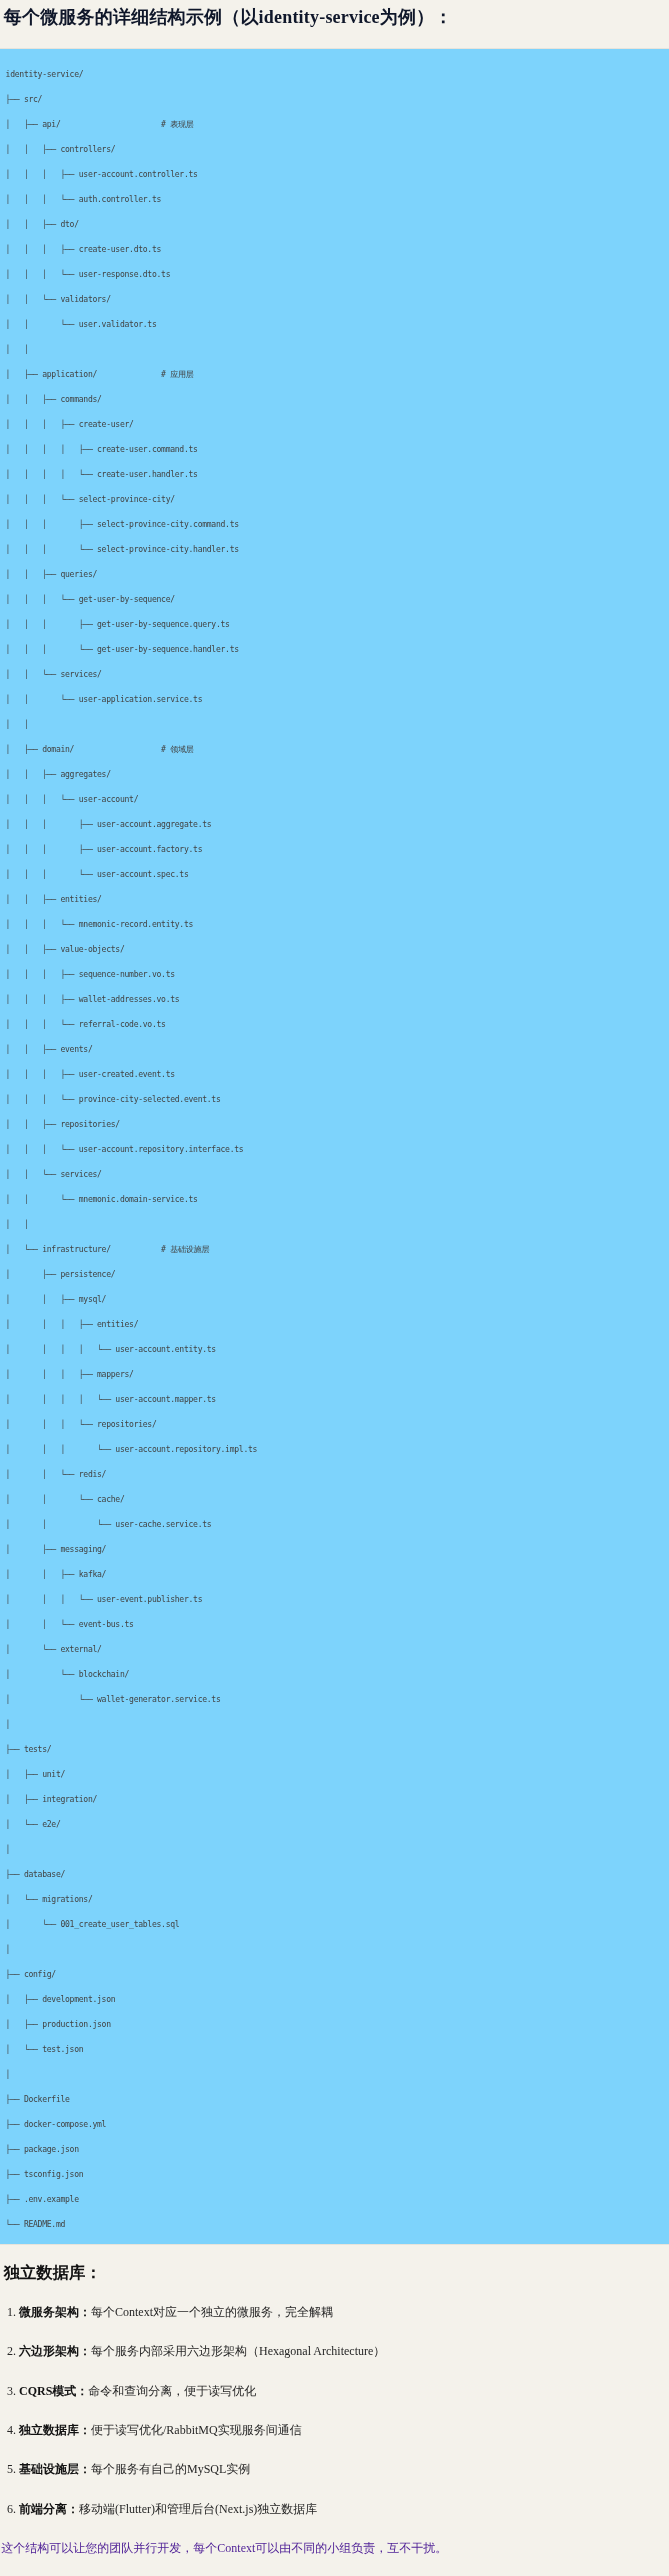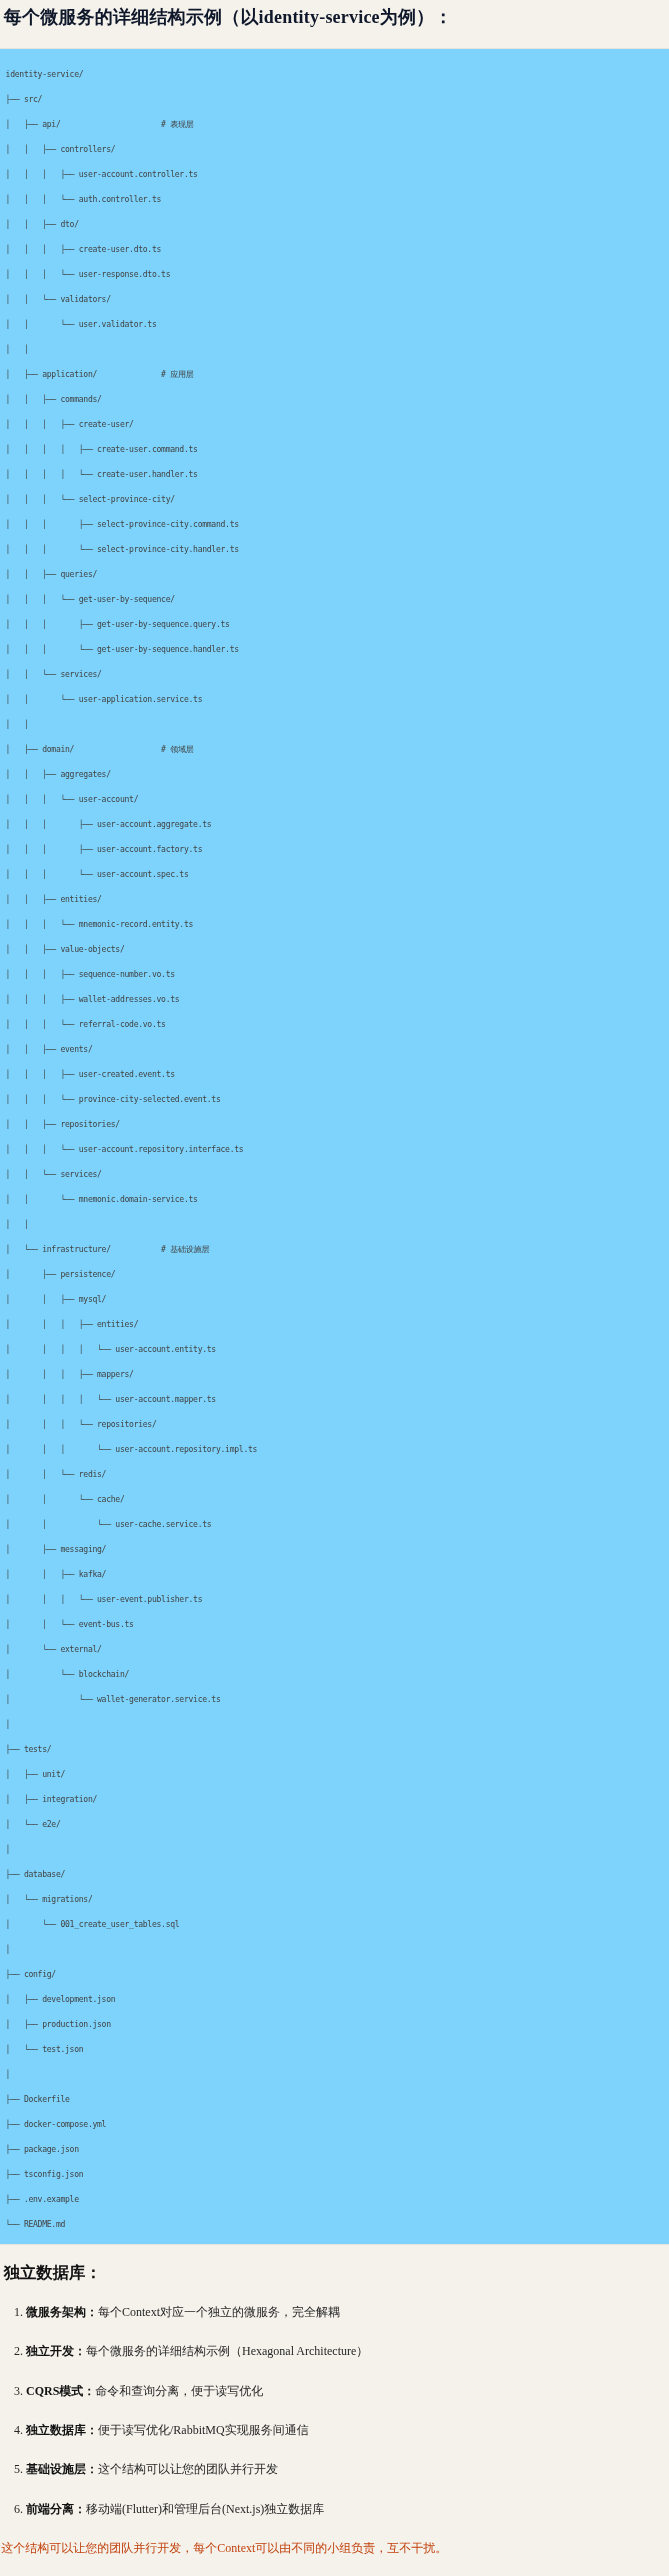--- a/index.html
+++ b/index.html
@@ -37,32 +37,32 @@
   }
   h2.notes-heading {
     margin: 15.6px 0 0 3.8px;
     font-size: 16.3px;
     line-height: 25px;
     font-weight: 700;
     color: #121212;
   }
   ol.notes-list {
     margin: 19px 0 0 0;
-    padding-left: 26px;
+    padding-left: 19px;
     font-size: 12px;
     line-height: 16.3px;
     color: #262626;
   }
   ol.notes-list li { margin-bottom: 23px; }
   ol.notes-list strong { font-weight: 700; color: #121212; }
   p.closing {
     margin: 0 0 0 1.3px;
     font-size: 12px;
     line-height: 16.3px;
-    color: #c2410c;
+    color: #4c1d95;
   }
 </style>
 </head>
 <body>
 
 <h1 class="page-title">每个微服务的详细结构示例（以identity-service为例）：</h1>
 
 <div class="code-block">
   <pre>identity-service/
 ├── src/
@@ -151,22 +151,22 @@
 ├── tsconfig.json
 ├── .env.example
 └── README.md</pre>
 </div>
 
 <section>
   <h2 class="notes-heading">独立数据库：</h2>
 
   <ol class="notes-list">
     <li><strong>微服务架构：</strong><span>每个Context对应一个独立的微服务，完全解耦</span></li>
-    <li><strong>独立开发：</strong><span>每个微服务的详细结构示例（Hexagonal Architecture）</span></li>
+    <li><strong>六边形架构：</strong><span>每个服务内部采用六边形架构（Hexagonal Architecture）</span></li>
     <li><strong>CQRS模式：</strong><span>命令和查询分离，便于读写优化</span></li>
     <li><strong>独立数据库：</strong><span>便于读写优化/RabbitMQ实现服务间通信</span></li>
-    <li><strong>基础设施层：</strong><span>这个结构可以让您的团队并行开发</span></li>
+    <li><strong>基础设施层：</strong><span>每个服务有自己的MySQL实例</span></li>
     <li><strong>前端分离：</strong><span>移动端(Flutter)和管理后台(Next.js)独立数据库</span></li>
   </ol>
 
   <p class="closing">这个结构可以让您的团队并行开发，每个Context可以由不同的小组负责，互不干扰。</p>
 </section>
 
 
 </body></html>

